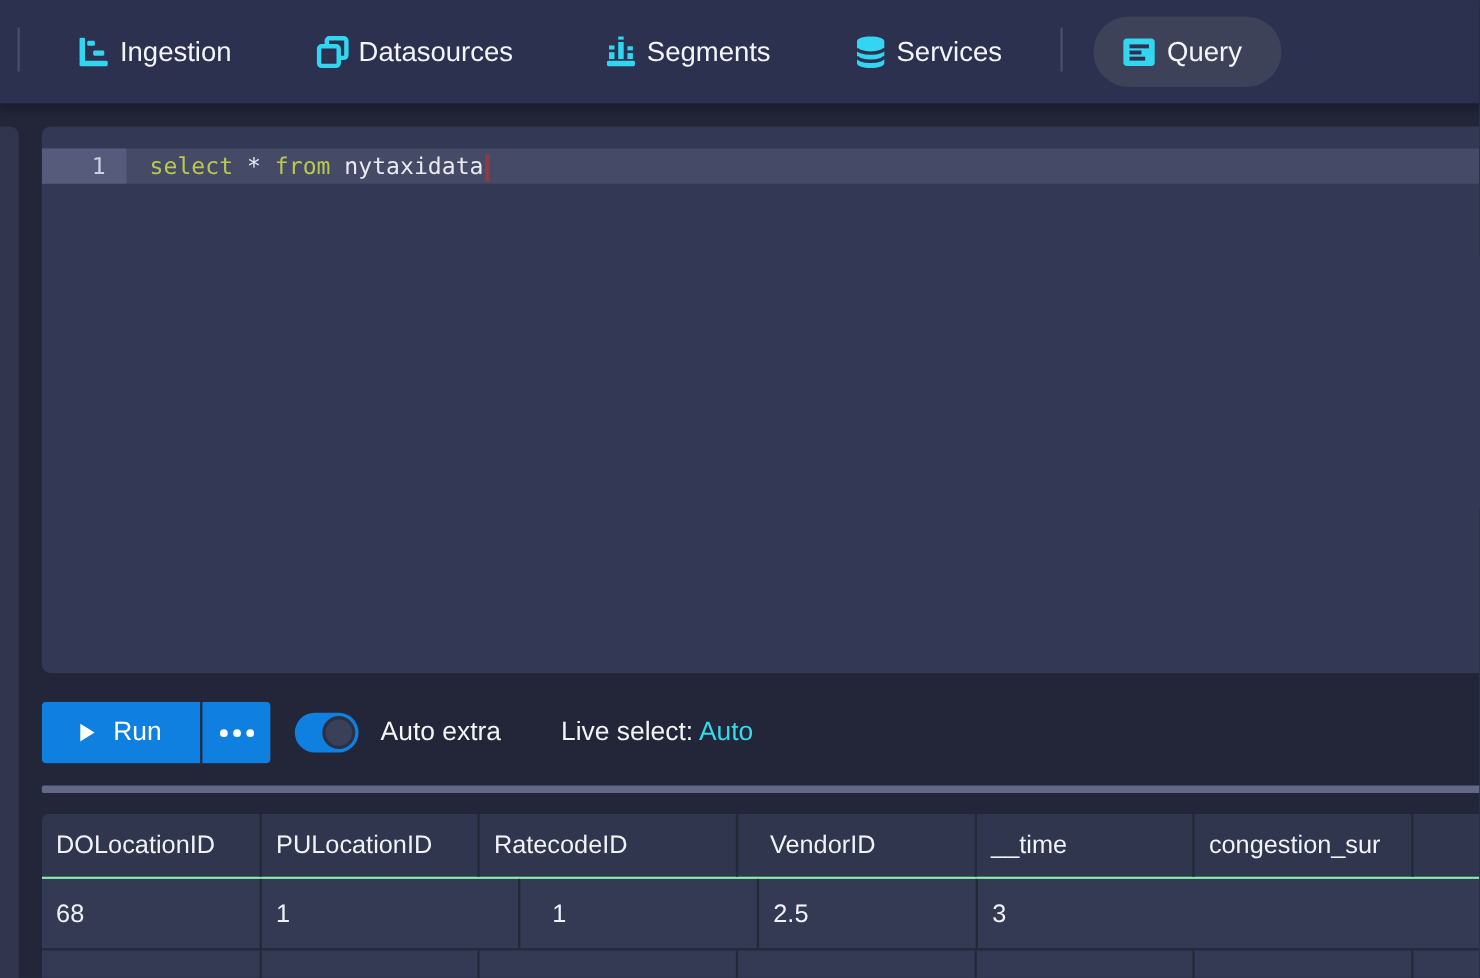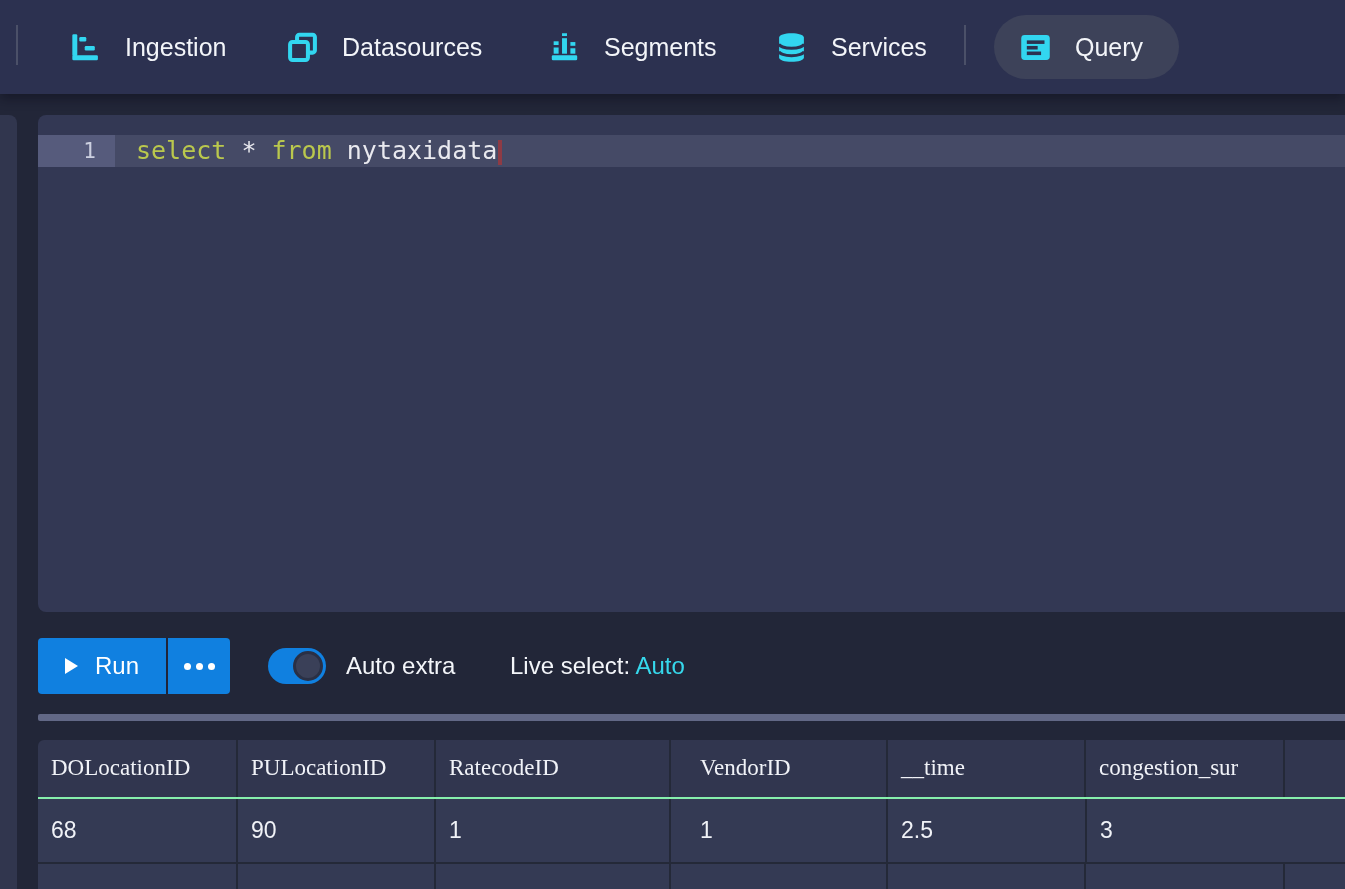--- a/index.html
+++ b/index.html
@@ -3,49 +3,49 @@
 <meta charset="utf-8">
 <style>
   * { margin:0; padding:0; box-sizing:border-box; }
   html,body { width:1345px; height:889px; overflow:hidden; }
   body { background:#222638; font-family:"Liberation Sans", sans-serif; position:relative; }
 
   
   .navbar { position:absolute; left:0; top:0; width:1345px; height:94px; background:#2c3150;
             box-shadow:0 5px 10px rgba(10,12,24,.45); z-index:5; }
   .nav-divider { position:absolute; top:25px; width:2px; height:40px; background:#4b5068; }
-  .nav-item { position:absolute; top:0; height:94px; display:flex; align-items:center; gap:24px;
+  .nav-item { position:absolute; top:0; height:94px; display:flex; align-items:center; gap:8px;
               color:#f3f5f9; font-size:25px; cursor:pointer; }
   .nav-pill { position:absolute; left:994px; top:15px; height:64px; border-radius:32px;
-              background:#3d4259; display:flex; align-items:center; gap:24px; padding:0 36px 0 26px;
+              background:#3d4259; display:flex; align-items:center; gap:10px; padding:0 36px 0 26px;
               color:#f3f5f9; font-size:25px; cursor:pointer; }
   .nav-icon { width:31px; height:31px; flex:0 0 auto; }
 
   
   .side-sliver { position:absolute; left:0; top:115px; width:17px; height:774px;
                  background:#31364e; border-radius:0 8px 0 0; }
 
   
   .editor { position:absolute; left:38px; top:115px; width:1307px; height:497px;
             background:#333854; border-radius:8px 0 0 8px; overflow:hidden; }
   .active-line { position:absolute; left:0; top:20px; right:0; height:32px; background:#454a66; }
   .gutter-cell { position:absolute; left:0; top:20px; width:77px; height:32px; background:#565b7c;
                  color:#ccd0e0; font-family:"DejaVu Sans Mono", monospace; font-size:21px;
                  line-height:32px; text-align:right; padding-right:19px; }
   .code-line { position:absolute; left:77px; top:20px; height:32px; line-height:32px;
-               padding-left:21px; font-family:"DejaVu Sans Mono", monospace; font-size:25px;
+               padding-left:21px; font-family:"DejaVu Sans Mono", monospace; font-size:21px;
                white-space:pre; color:#e9e9ef; }
   .code-line .kw { color:#bac84d; }
   .caret { display:inline-block; width:4px; height:25px; background:#8e3b45;
            vertical-align:middle; margin-left:1px; }
 
   
   .run-group { position:absolute; left:38px; top:638px; height:56px; display:flex; border-radius:4px;
                overflow:hidden; }
-  .run-main { width:128px; height:56px; background:#1080e0; display:flex; align-items:center;
+  .run-main { width:144px; height:56px; background:#1080e0; display:flex; align-items:center;
               justify-content:center; gap:17px; color:#fff; font-size:24px; cursor:pointer; }
   .play-tri { width:0; height:0; border-left:13px solid #fff; border-top:8px solid transparent;
               border-bottom:8px solid transparent; }
   .run-more { width:64px; height:56px; background:#1080e0; border-left:2px solid #20253a;
               display:flex; align-items:center; justify-content:center; gap:5px; cursor:pointer; }
   .dot { width:7px; height:7px; border-radius:50%; background:#fff; }
   .switch { position:absolute; left:268px; top:648px; width:58px; height:36px; border-radius:18px;
             background:#1080e0; cursor:pointer; }
   .switch .knob { position:absolute; right:3px; top:3px; width:30px; height:30px; border-radius:50%;
                   background:#3a4058; border:3px solid #2a3045; }
@@ -59,21 +59,21 @@
 
   
   .rtable { position:absolute; left:38px; top:740px; width:1307px; height:149px;
             border-radius:6px 0 0 0; overflow:hidden; }
   .trow { display:flex; width:1307px; }
   .thead { height:57px; background:#31364f; }
   .tdata { height:65px; background:#343a54; border-top:2px solid #86efac; }
   .tpartial { height:27px; background:#343a54; border-top:2px solid #242938; }
   .cell { border-right:2px solid #242938; padding-left:13px; overflow:hidden; white-space:nowrap;
           color:#f0f2f7; font-size:23px; }
-  .thead .cell { line-height:55px;font-family:Liberation Serif, serif; }
+  .thead .cell { line-height:55px; }
   .tdata .cell { line-height:63px; }
   .c0{width:200px;} .c1{width:198px;} .c2{width:235px;} .c3{width:201px;margin-left:16px;}
   .c4{width:198px;} .c5{width:199px;} .c6{flex:1; border-right:none;}
   .bold { font-weight:bold; }
 
   svg { display:block; }
 </style>
 </head>
 <body>
 
@@ -174,21 +174,20 @@
   <div class="trow thead">
     <div class="cell c0">DOLocationID</div>
     <div class="cell c1">PULocationID</div>
     <div class="cell c2">RatecodeID</div>
     <div class="cell c3">VendorID</div>
     <div class="cell c4">__time</div>
     <div class="cell c5">congestion_sur</div>
   </div>
   <div class="trow tdata">
     <div class="cell c0">68</div>
-    <div class="cell c1">90</div>
     <div class="cell c2">1</div>
     <div class="cell c3">1</div>
     <div class="cell c5">2.5</div>
     <div class="cell c6">3</div>
   </div>
   <div class="trow tpartial">
     <div class="cell c0"></div>
     <div class="cell c1"></div>
     <div class="cell c2"></div>
     <div class="cell c3"></div>

